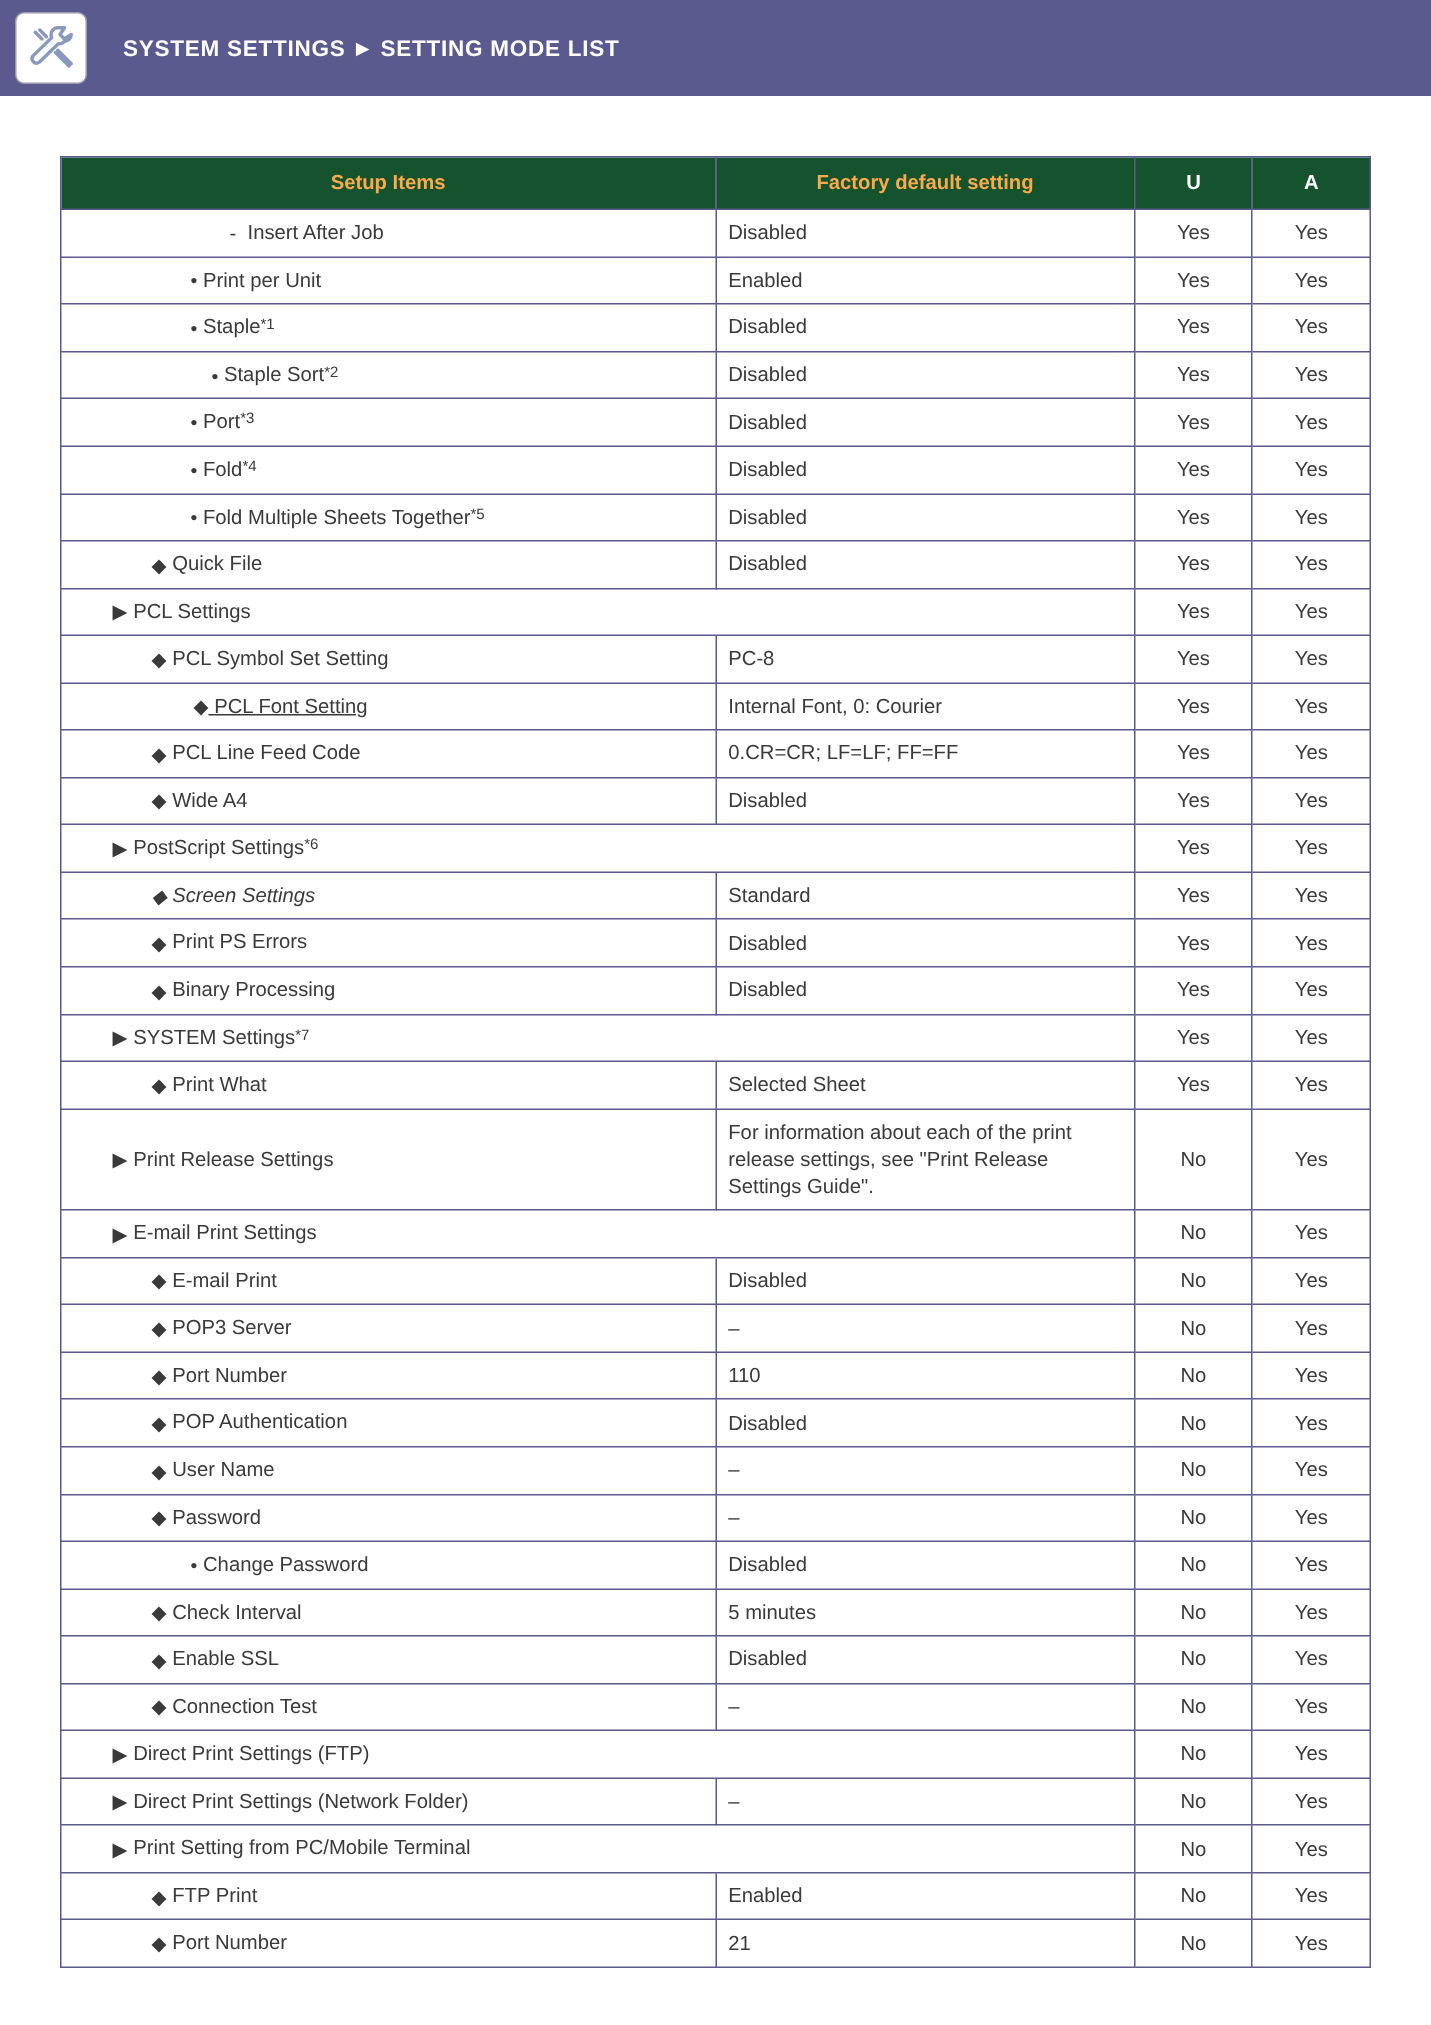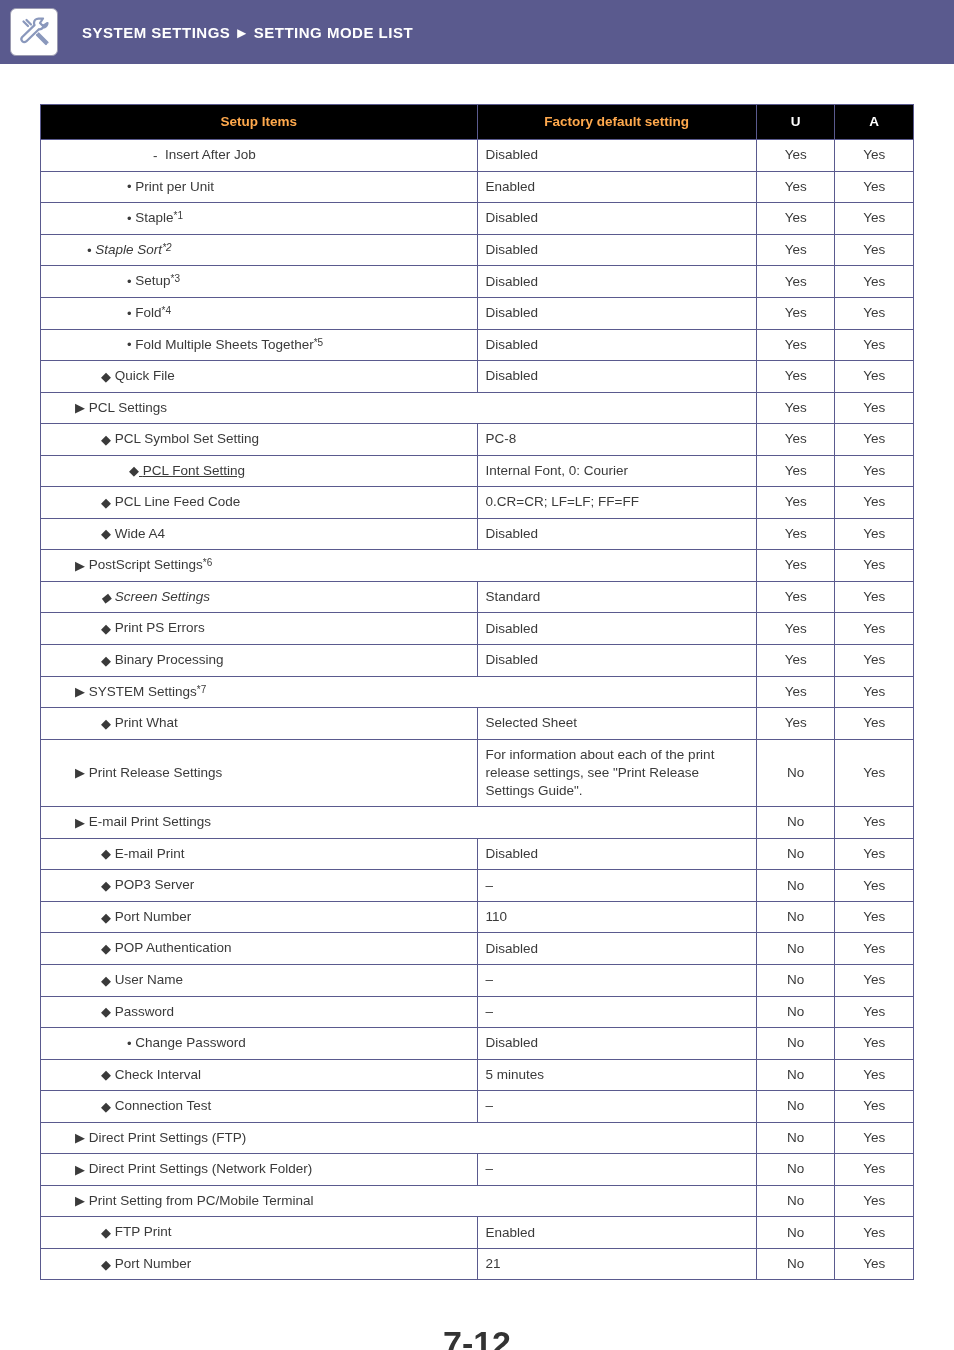--- a/index.html
+++ b/index.html
@@ -52,21 +52,21 @@
     table-layout: fixed;
   }
   th, td {
     border: 1px solid #5a5a8e;
     padding: 6px 8px;
     font-size: 13.5px;
     vertical-align: middle;
     line-height: 1.35;
   }
   th {
-    background: #000000;
+    background: #14532d;
     color: #ffa94d;
     font-weight: bold;
     text-align: center;
     padding: 8px 6px;
   }
   th.u, th.a {
     color: #ffffff;
   }
   col.c1 { width: 50%; }
   col.c2 { width: 32%; }
@@ -151,27 +151,27 @@
           <td class="ua">Yes</td>
           <td class="ua">Yes</td>
         </tr>
         <tr>
           <td style="padding-left: 86px;"><span class="marker bullet">•</span> <span class="label-text">Staple</span><span class="sup">*1</span></td>
           <td>Disabled</td>
           <td class="ua">Yes</td>
           <td class="ua">Yes</td>
         </tr>
         <tr>
-          <td style="padding-left: 46px; font-style: italic;"><span class="marker bullet">•</span> <span class="label-text">Staple Sort</span><span class="sup">*2</span></td>
-          <td>Disabled</td>
-          <td class="ua">Yes</td>
-          <td class="ua">Yes</td>
-        </tr>
-        <tr>
-          <td style="padding-left: 86px;"><span class="marker bullet">•</span> <span class="label-text">Setup</span><span class="sup">*3</span></td>
+          <td style="padding-left: 100px;"><span class="marker bullet">•</span> <span class="label-text">Staple Sort</span><span class="sup">*2</span></td>
+          <td>Disabled</td>
+          <td class="ua">Yes</td>
+          <td class="ua">Yes</td>
+        </tr>
+        <tr>
+          <td style="padding-left: 86px;"><span class="marker bullet">•</span> <span class="label-text">Port</span><span class="sup">*3</span></td>
           <td>Disabled</td>
           <td class="ua">Yes</td>
           <td class="ua">Yes</td>
         </tr>
         <tr>
           <td style="padding-left: 86px;"><span class="marker bullet">•</span> <span class="label-text">Fold</span><span class="sup">*4</span></td>
           <td>Disabled</td>
           <td class="ua">Yes</td>
           <td class="ua">Yes</td>
         </tr>
@@ -303,20 +303,26 @@
         </tr>
         <tr>
           <td style="padding-left: 86px;"><span class="marker bullet">•</span> <span class="label-text">Change Password</span></td>
           <td>Disabled</td>
           <td class="ua">No</td>
           <td class="ua">Yes</td>
         </tr>
         <tr>
           <td style="padding-left: 60px;"><span class="marker diamond">◆</span> <span class="label-text">Check Interval</span></td>
           <td>5 minutes</td>
+          <td class="ua">No</td>
+          <td class="ua">Yes</td>
+        </tr>
+        <tr>
+          <td style="padding-left: 60px;"><span class="marker diamond">◆</span> <span class="label-text">Enable SSL</span></td>
+          <td>Disabled</td>
           <td class="ua">No</td>
           <td class="ua">Yes</td>
         </tr>
         <tr>
           <td style="padding-left: 60px;"><span class="marker diamond">◆</span> <span class="label-text">Connection Test</span></td>
           <td>–</td>
           <td class="ua">No</td>
           <td class="ua">Yes</td>
         </tr>
         <tr class="cat-row">

